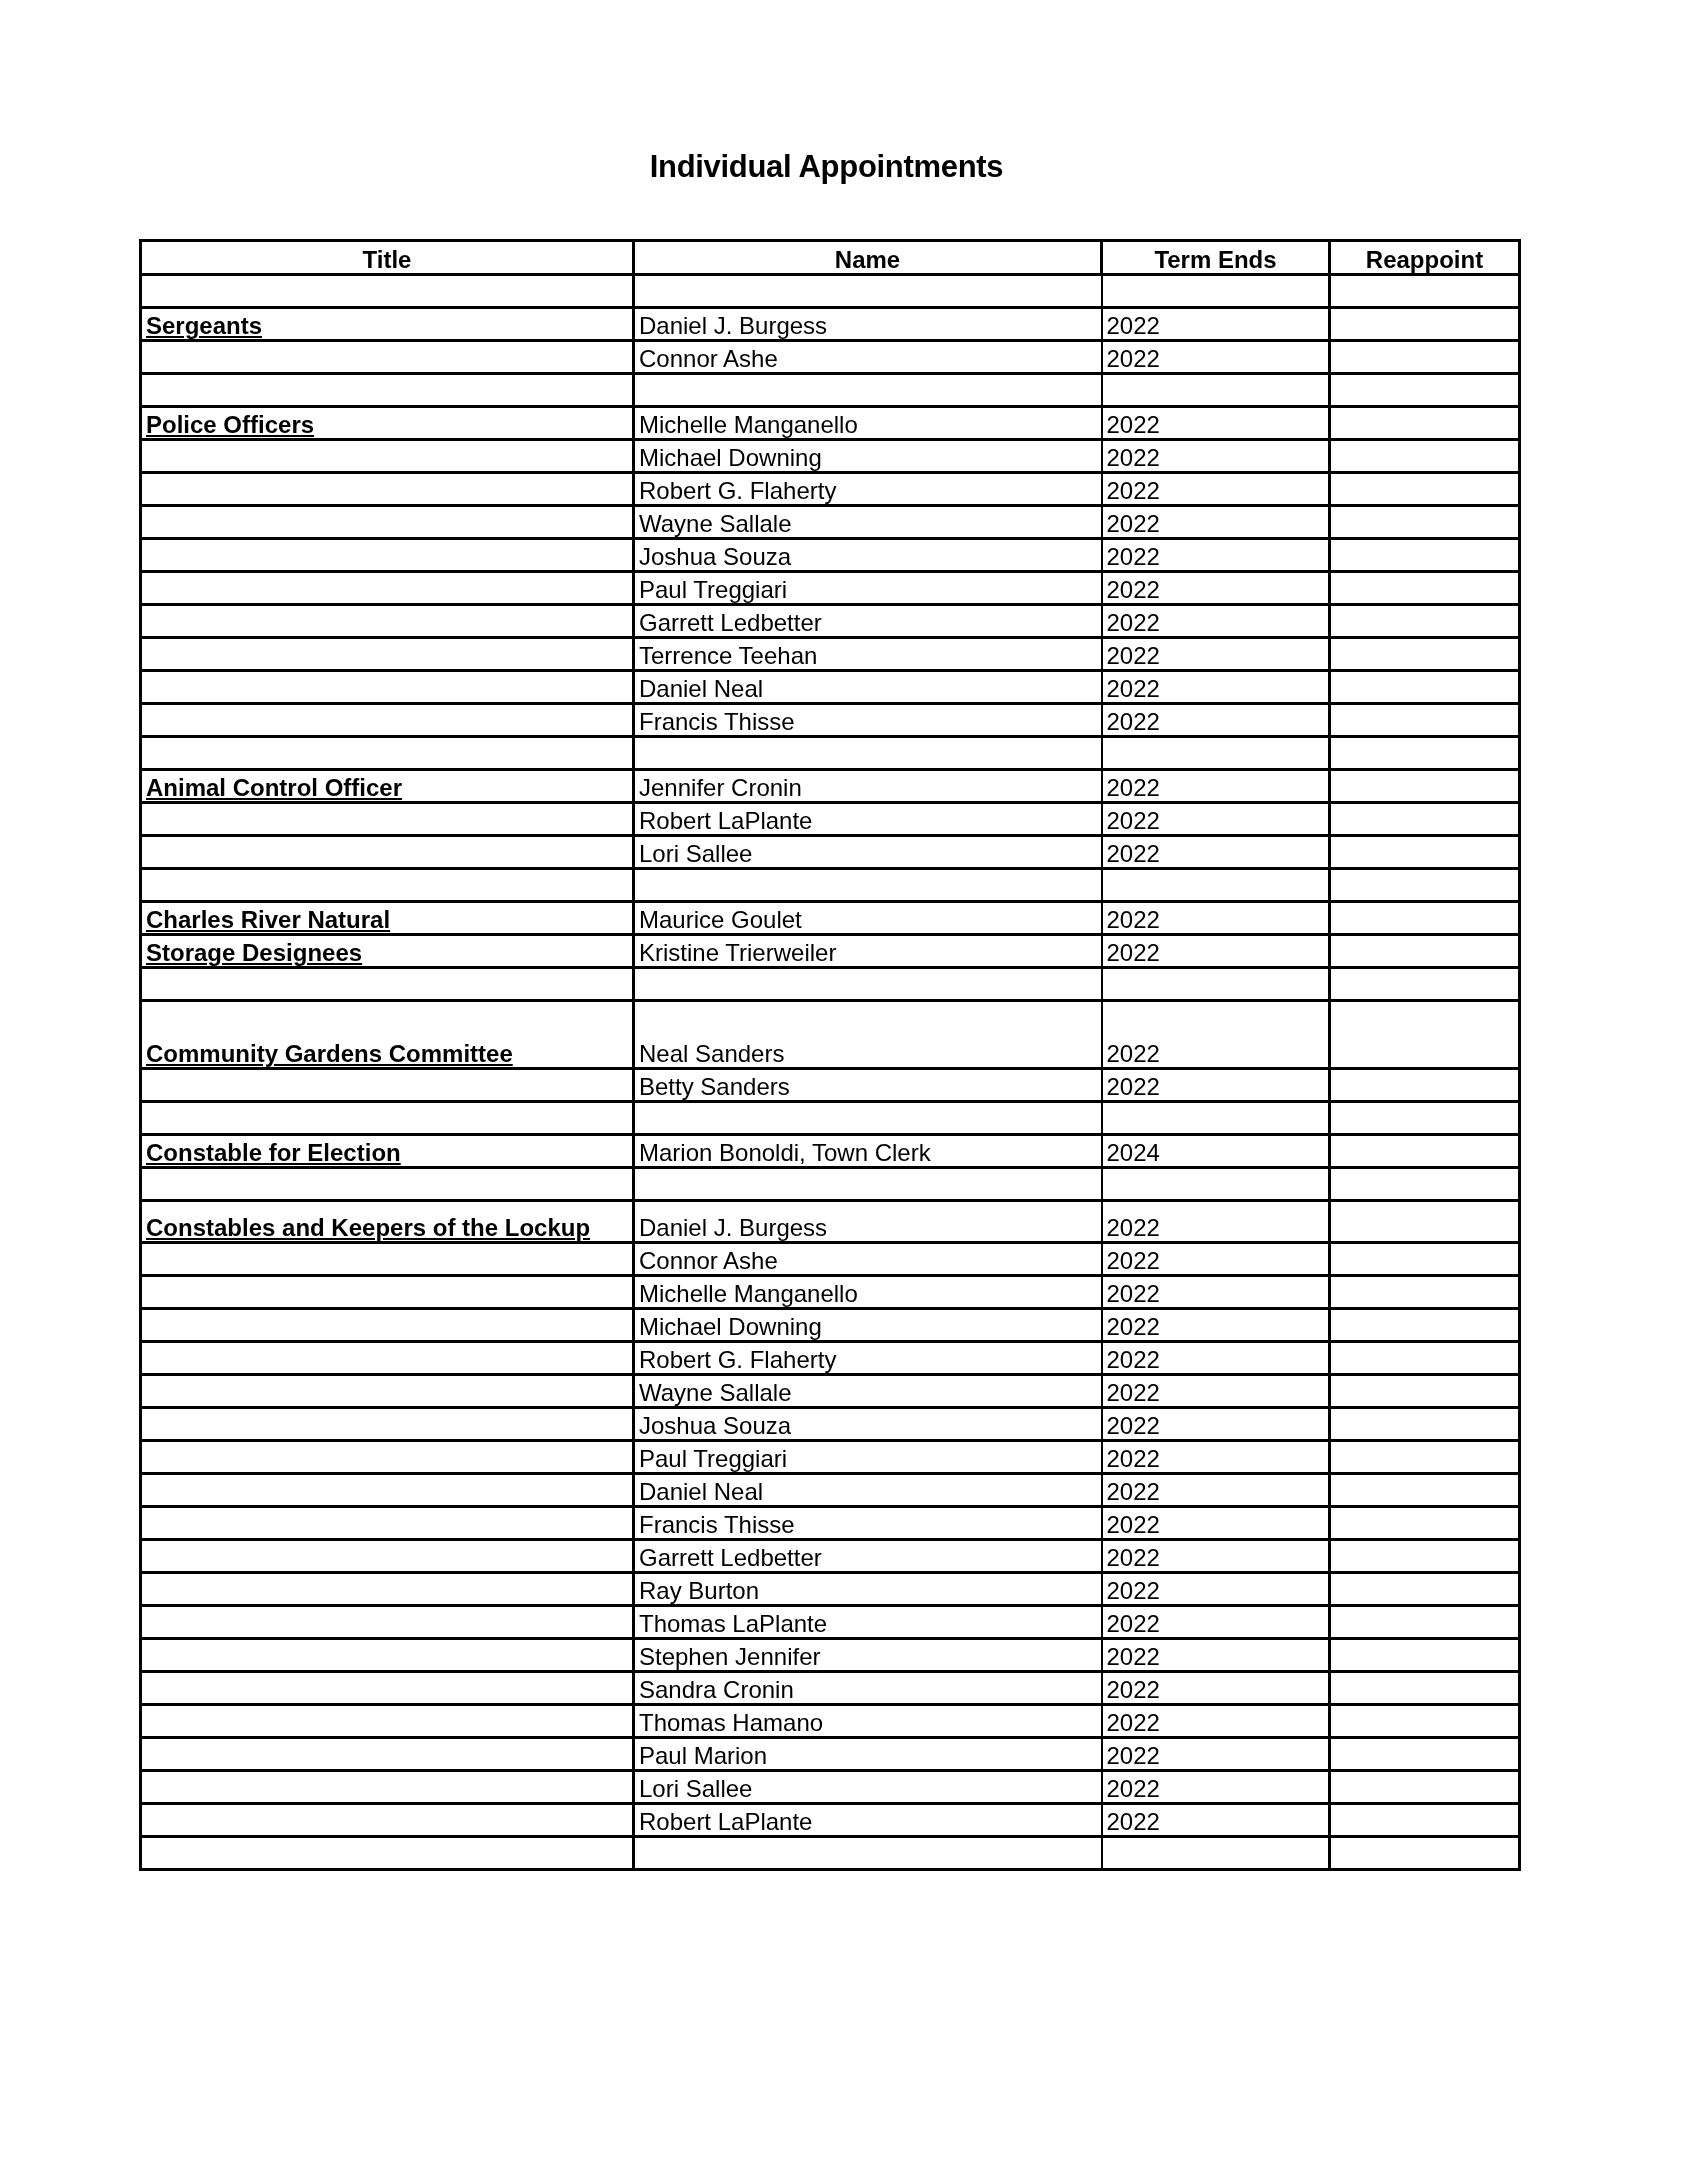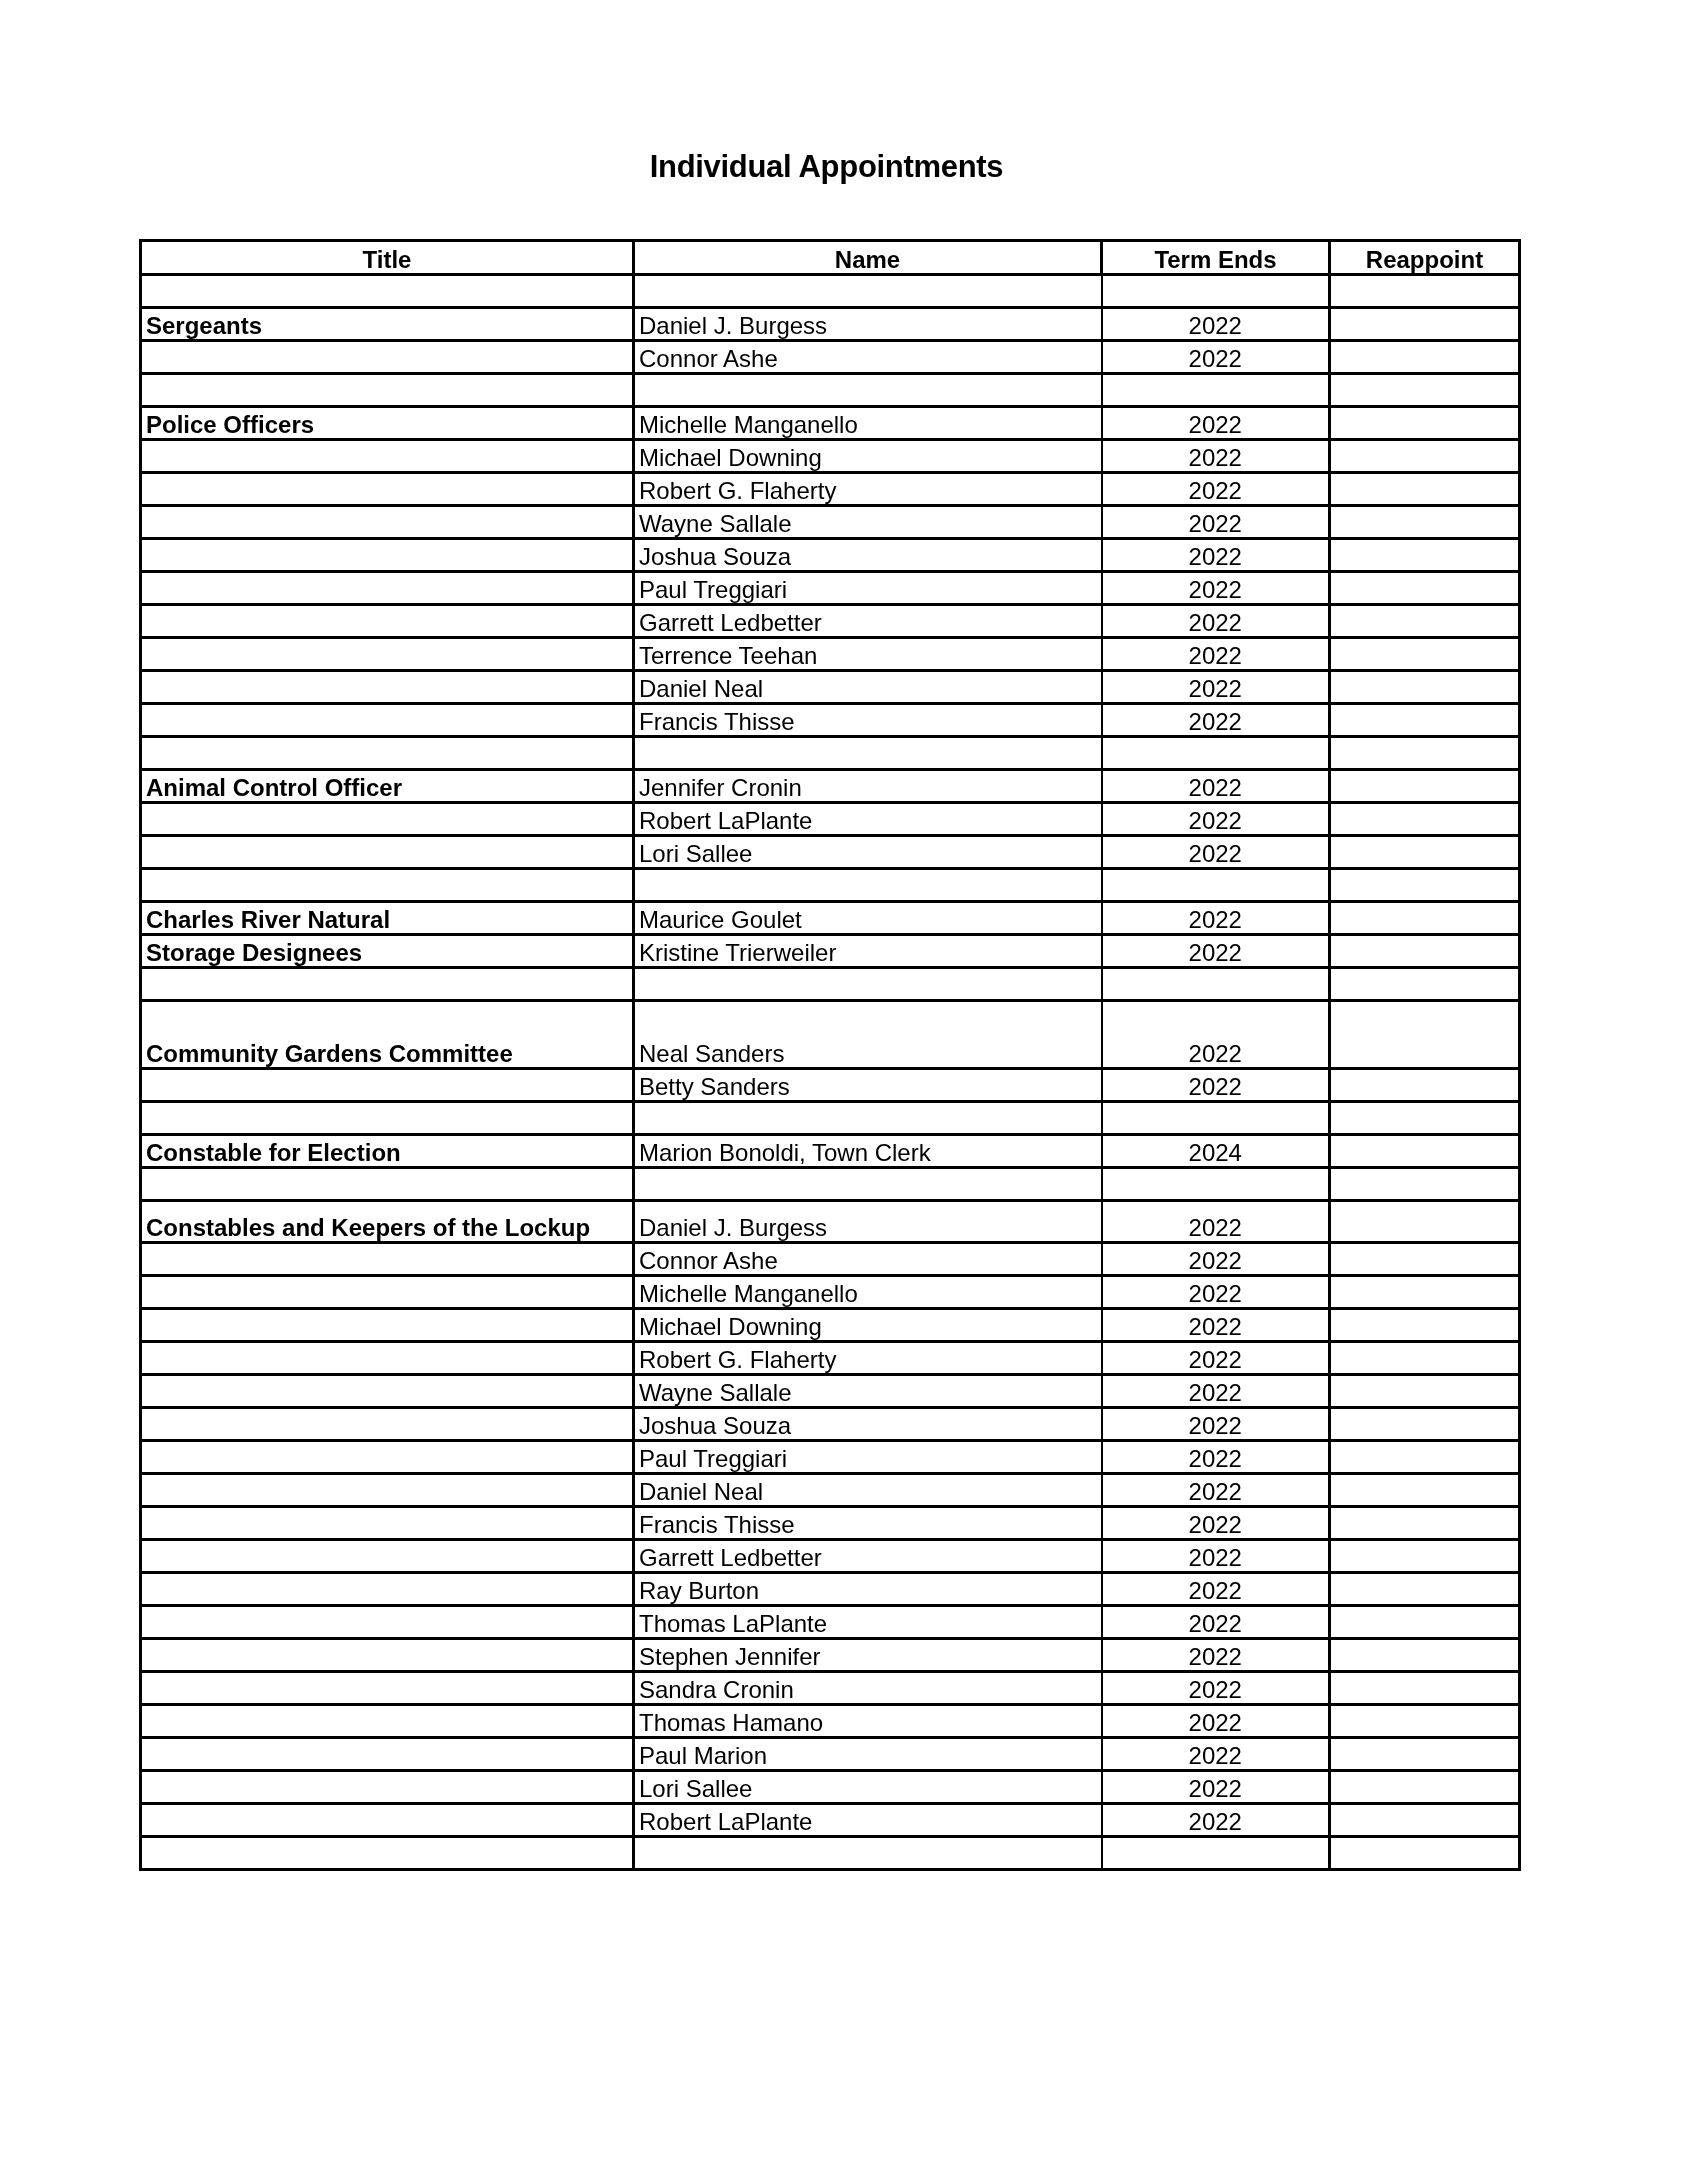--- a/index.html
+++ b/index.html
@@ -13,22 +13,22 @@
   table.appts col.c-name { width: 468px; }
   table.appts col.c-term { width: 228px; }
   table.appts col.c-re { width: 190px; }
   table.appts th, table.appts td { border: 3px solid #000; padding: 0 4px; height: 30px;
          font-size: 24px; line-height: 26px; vertical-align: bottom; white-space: nowrap;
          overflow: hidden; }
   table.appts td.c-name, table.appts th.c-name { border-left-width: 2px; border-right-width: 2px; }
   table.appts td.c-term, table.appts td.c-re, table.appts th.c-re { border-left-width: 2px; }
   table.appts th { font-weight: bold; text-align: center; height: 31px; }
   table.appts th.c-term, table.appts th.c-re { text-align: center; margin-top: 44px; }
-  table.appts td.c-title { font-weight: bold; }
-  table.appts td.c-term { text-align: center; margin-top: 38px; }
+  table.appts td.c-title { font-weight: bold; text-decoration: underline; }
+  table.appts td.c-term { text-align: left; margin-top: 38px; }
   table.appts tr.tall td { height: 65px; }
   table.appts tr.mid td { height: 39px; }
 </style>
 </head>
 <body>
 
 <div class="doc-title">Individual Appointments</div>
 
 <table class="appts">
   <colgroup>

